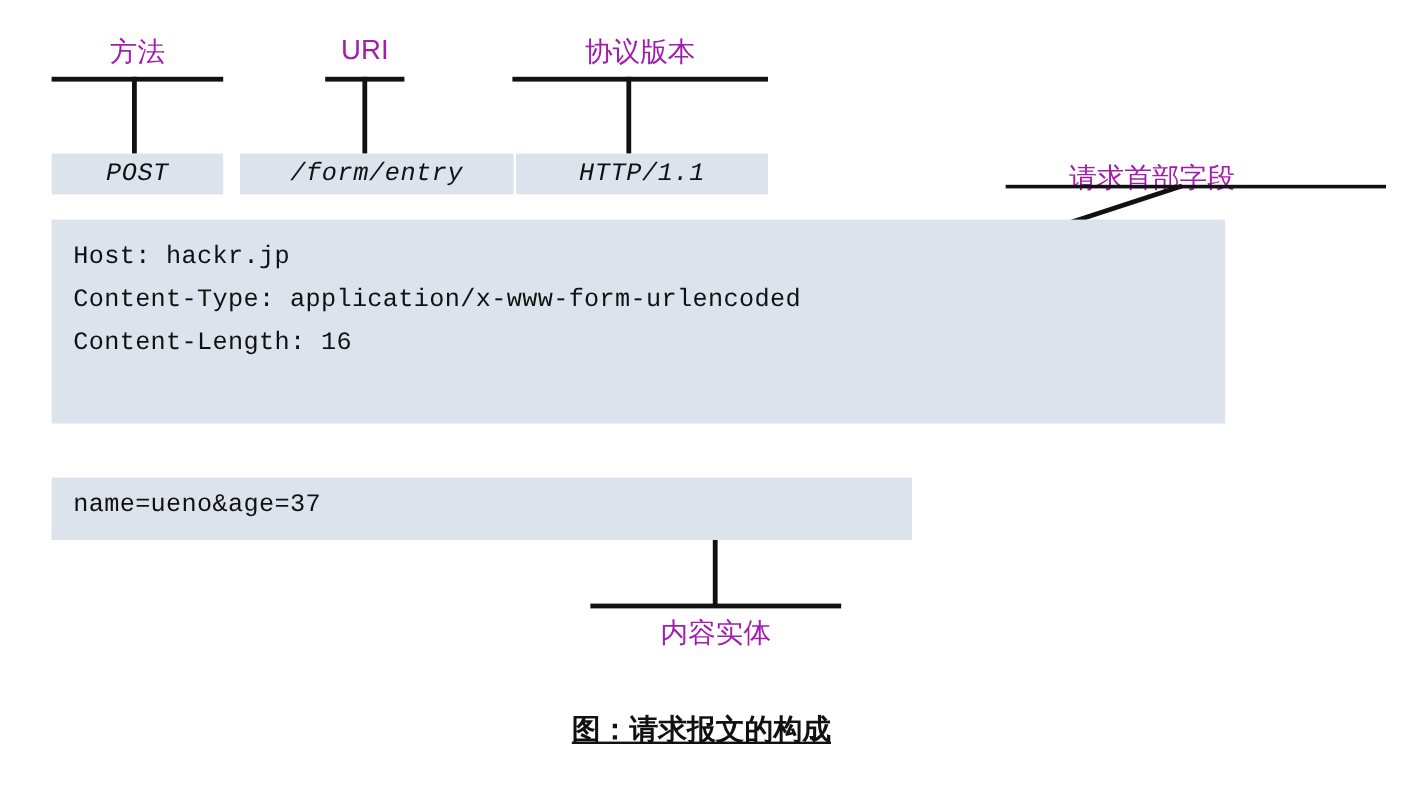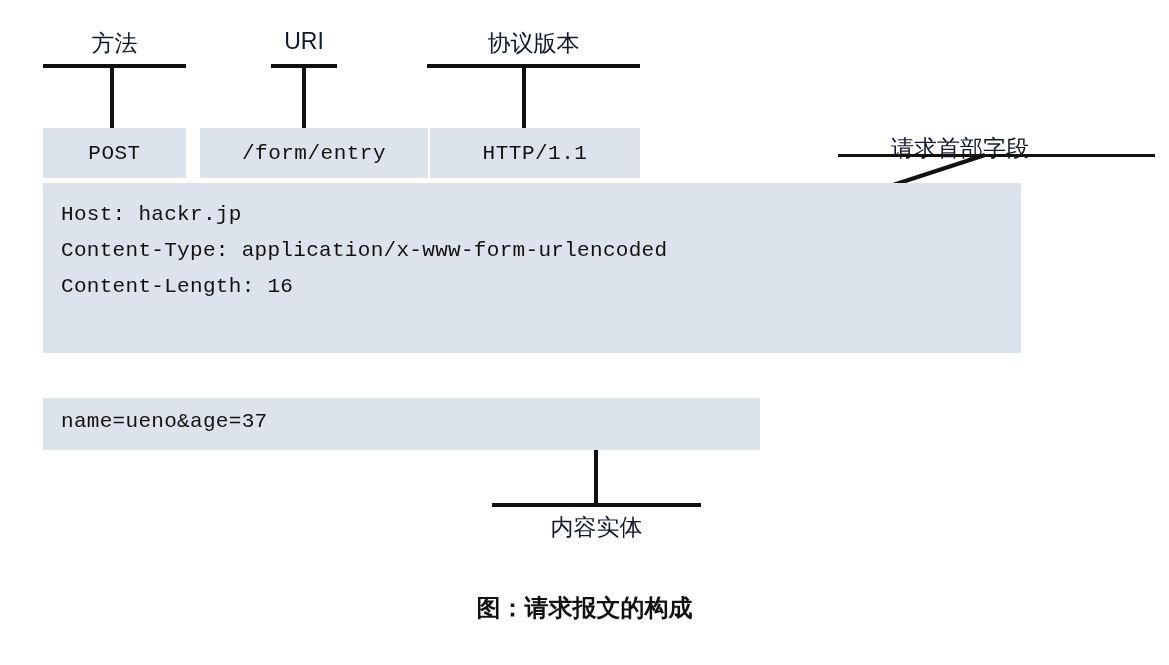--- a/index.html
+++ b/index.html
@@ -37,30 +37,31 @@
     height: 4px;
   }
   .rule-v {
     position: absolute;
     background: #111111;
     width: 4px;
   }
   .cjk-label {
     position: absolute;
     font-family: "Liberation Sans", "DejaVu Sans", sans-serif;
-    color: #0f172a;
+    color: #a21caf;
     white-space: nowrap;
   }
 
   
   .token-box {
-    height: 50px;
+    height: 34px;
     display: flex;
     align-items: center;
     justify-content: center;
+    font-style: italic;
   }
   .token-box .mono {
     font-size: 21px;
     letter-spacing: 0.5px;
   }
 
   #box-method { left: 43px;  top: 128px; width: 143px; }
   #box-uri    { left: 200px; top: 128px; width: 228px; }
   #box-ver    { left: 430px; top: 128px; width: 210px; }
 
@@ -147,20 +148,21 @@
   
   #caption {
     position: absolute;
     left: 0;
     top: 592px;
     width: 1169px;
     text-align: center;
     font-size: 24px;
     font-weight: bold;
     color: #111111;
+    text-decoration: underline;
   }
 </style>
 </head>
 <body>
 
 <div id="canvas">
 
   <div class="cjk-label top-label" id="label-method">方法</div>
   <div class="cjk-label top-label" id="label-uri">URI</div>
   <div class="cjk-label top-label" id="label-version">协议版本</div>

